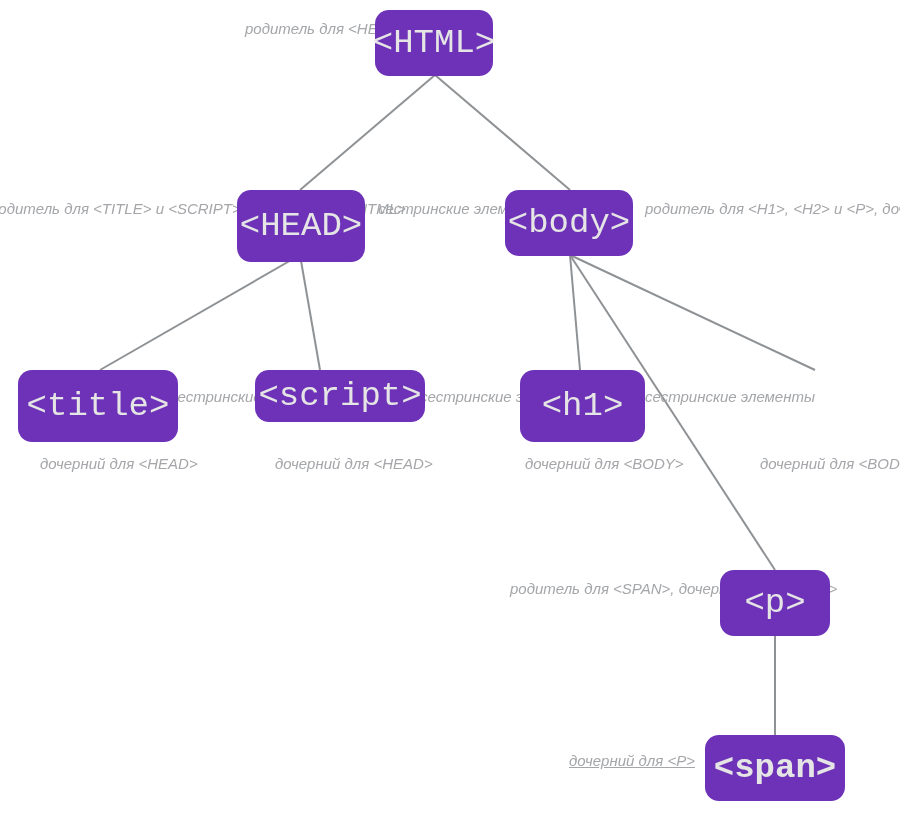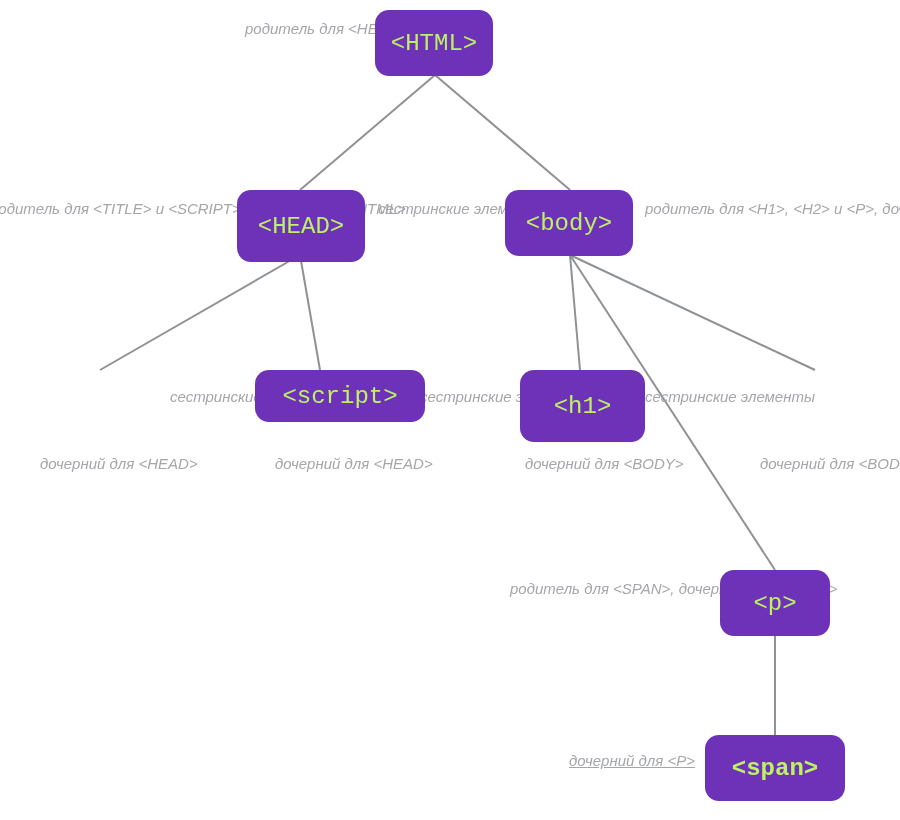--- a/index.html
+++ b/index.html
@@ -18,23 +18,23 @@
   }
   svg.edges {
     position: absolute;
     left: 0; top: 0;
     width: 900px; height: 820px;
     z-index: 0;
   }
   .node {
     position: absolute;
     background: #6d32b8;
-    color: #bef264;
+    color: #e5e5e5;
     font-family: "Courier New", Courier, monospace;
-    font-size: 24px;
+    font-size: 34px;
     font-weight: 500;
     border-radius: 14px;
     display: flex;
     align-items: center;
     justify-content: center;
     box-sizing: border-box;
     padding: 0 10px;
     z-index: 2;
     white-space: nowrap;
   }
@@ -83,20 +83,23 @@
   </div>
 
   <div class="node" style="left:237px; top:190px; width:128px; height:72px;">
     <span>&lt;HEAD&gt;</span>
   </div>
 
   <div class="node" style="left:505px; top:190px; width:128px; height:66px;">
     <span>&lt;body&gt;</span>
   </div>
 
+  <div class="node" style="left:18px; top:370px; width:160px; height:72px;">
+    <span>&lt;title&gt;</span>
+  </div>
 
   <div class="node" style="left:255px; top:370px; width:170px; height:52px;">
     <span>&lt;script&gt;</span>
   </div>
 
   <div class="node" style="left:520px; top:370px; width:125px; height:72px;justify-content:center;">
     <span>&lt;h1&gt;</span>
   </div>
 
 

